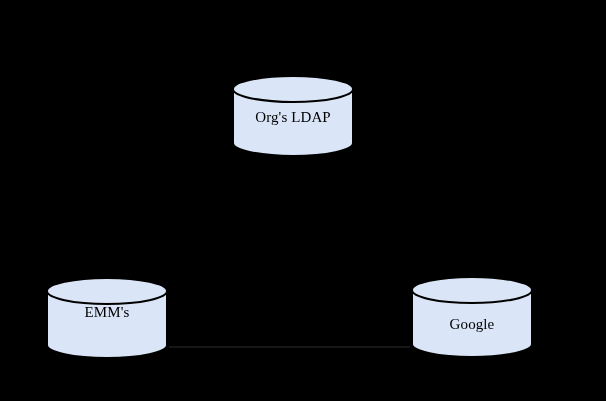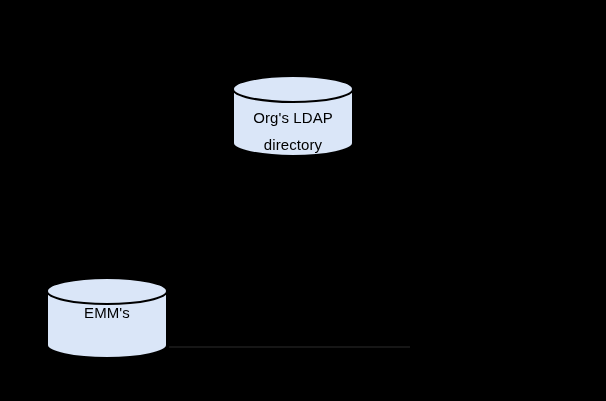--- a/index.html
+++ b/index.html
@@ -6,21 +6,21 @@
     margin: 0;
     padding: 0;
     background: #000000;
   }
   #canvas {
     position: relative;
     width: 606px;
     height: 401px;
     background: #000000;
     overflow: hidden;
-    font-family: Liberation Sans, sans-serif;
+    font-family: Liberation Serif, serif;
   }
   .node {
     position: absolute;
     width: 124px;
     height: 84px;
   }
   .node svg {
     position: absolute;
     left: 0;
     top: 0;
@@ -61,28 +61,36 @@
     <line x1="169" y1="347" x2="410" y2="347" stroke-width="2" stroke="#161616"></line>
   </svg>
 
   <div class="node" id="node-ldap">
     <svg width="124" height="84" viewBox="0 0 124 84">
       <path class="cyl-body" d="M2,15 L2,69 A60,13 0 0 0 122,69 L122,15 Z" fill="#dae6f8"></path>
       <ellipse class="cyl-top" cx="62" cy="15" rx="60" ry="13" fill="#dae6f8"></ellipse>
     </svg>
     <div class="node-label">
       <div>Org's LDAP</div>
-      <div>directory</div>
     </div>
   </div>
 
   <div class="node" id="node-emm">
     <svg width="124" height="84" viewBox="0 0 124 84">
       <path class="cyl-body" d="M2,15 L2,69 A60,13 0 0 0 122,69 L122,15 Z" fill="#dae6f8"></path>
       <ellipse class="cyl-top" cx="62" cy="15" rx="60" ry="13" fill="#dae6f8"></ellipse>
     </svg>
     <div class="node-label">
       <div>EMM's</div>
     </div>
   </div>
 
+  <div class="node" id="node-google">
+    <svg width="124" height="84" viewBox="0 0 124 84">
+      <path class="cyl-body" d="M2,15 L2,69 A60,13 0 0 0 122,69 L122,15 Z" fill="#dae6f8"></path>
+      <ellipse class="cyl-top" cx="62" cy="15" rx="60" ry="13" fill="#dae6f8"></ellipse>
+    </svg>
+    <div class="node-label">
+      <div>Google</div>
+    </div>
+  </div>
 
 </div>
 
 </body></html>

